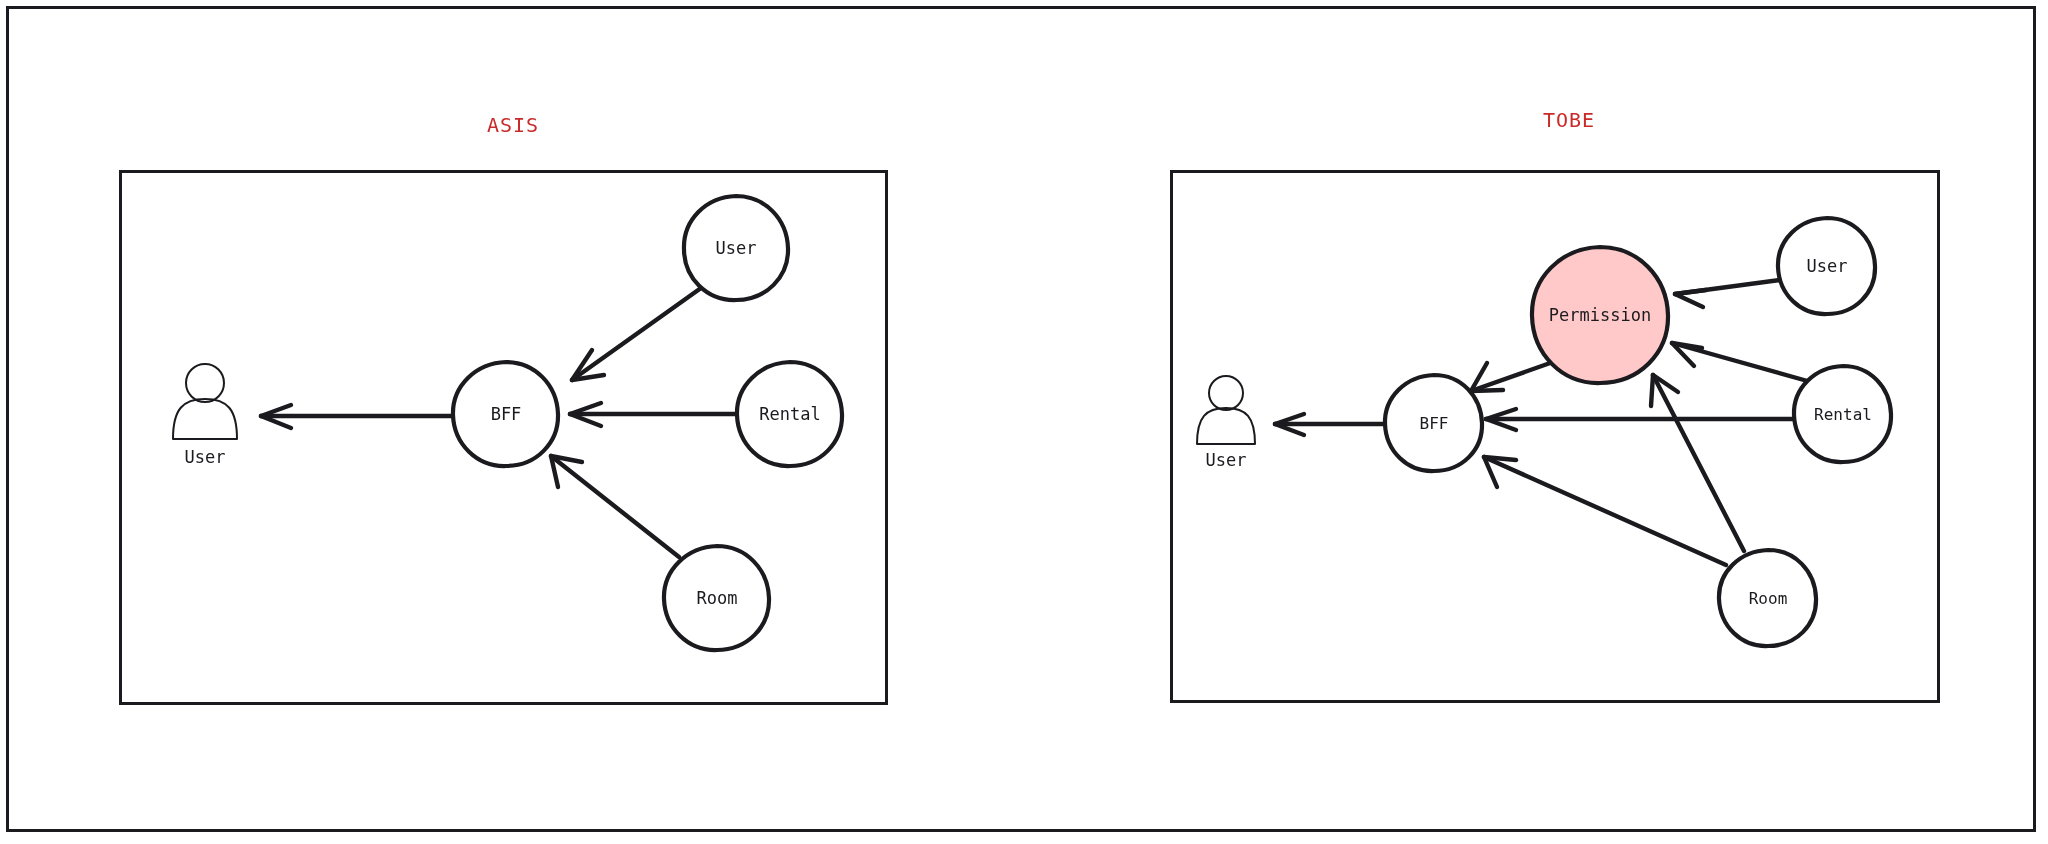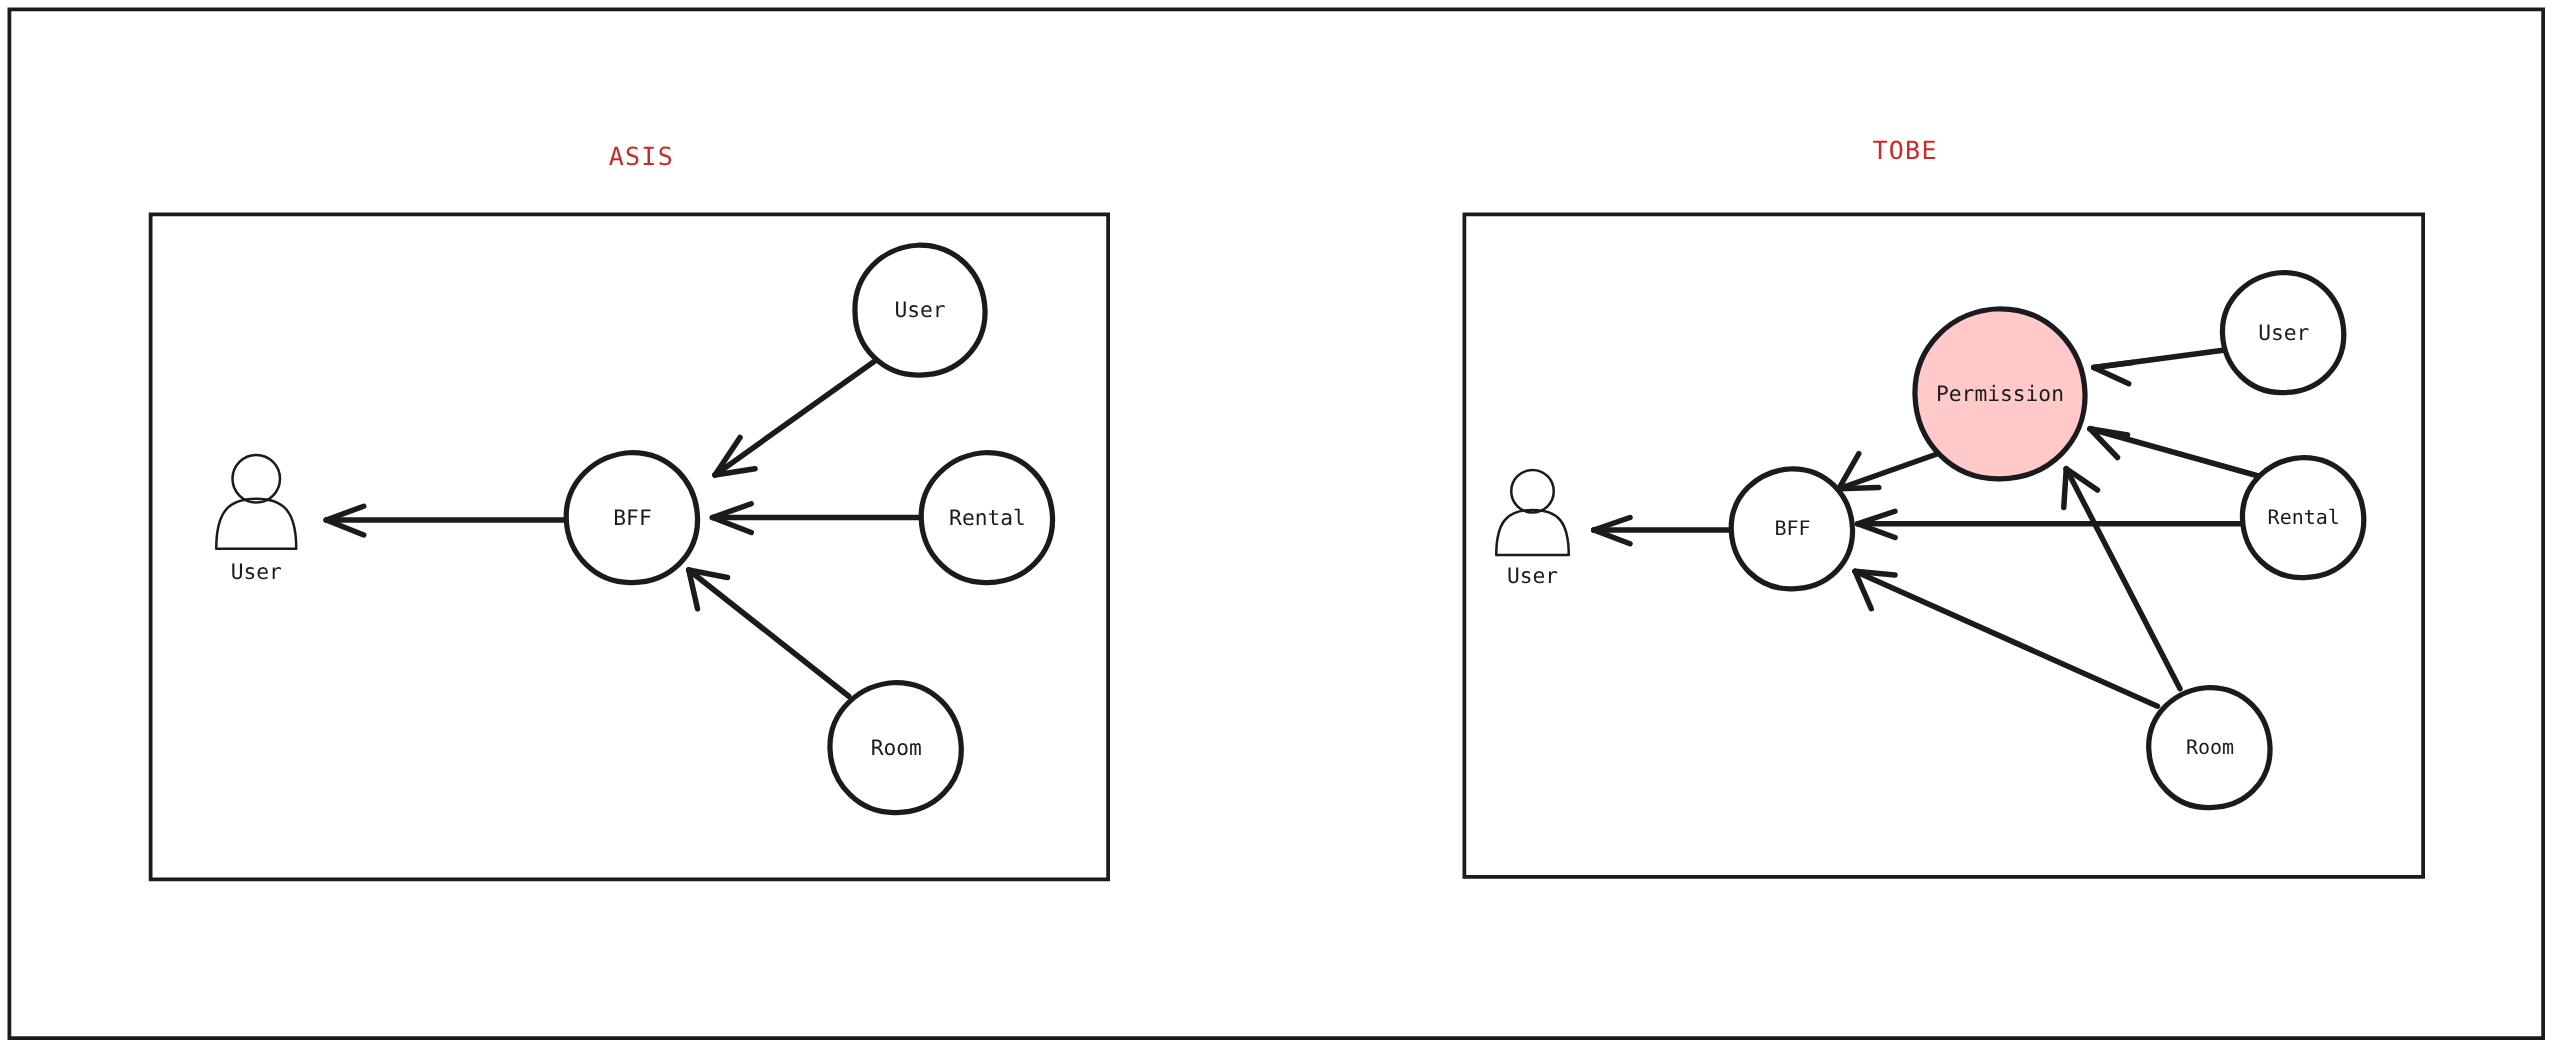--- a/index.html
+++ b/index.html
@@ -11,21 +11,21 @@
   #root{position:relative;width:1712px;height:844px;}
   .outer-frame{
     position:absolute;left:6px;top:6px;width:2030px;height:826px;
     border:3px solid #1b1b1f;box-sizing:border-box;background:#fff;
   }
   .panel-title{
     position:absolute;color:#c92a2a;font-size:20px;letter-spacing:1px;
     font-family:"DejaVu Sans Mono", monospace;white-space:nowrap;
   }
   #asis-title{left:487px;top:113px;}
-  #tobe-title{left:1498px;top:108px;}
+  #tobe-title{left:1543px;top:108px;}
   .panel{
     position:absolute;border:3px solid #1b1b1f;background:#fff;box-sizing:border-box;
   }
   #asis-panel{left:119px;top:170px;width:769px;height:535px;}
   #tobe-panel{left:1170px;top:170px;width:770px;height:533px;}
   svg.layer{position:absolute;left:0;top:0;width:2048px;height:844px;pointer-events:none;}
   .node-label{
     font-family:"DejaVu Sans Mono", monospace;
     font-size:17px;fill:#1b1b1f;text-anchor:middle;dominant-baseline:middle;
   }

